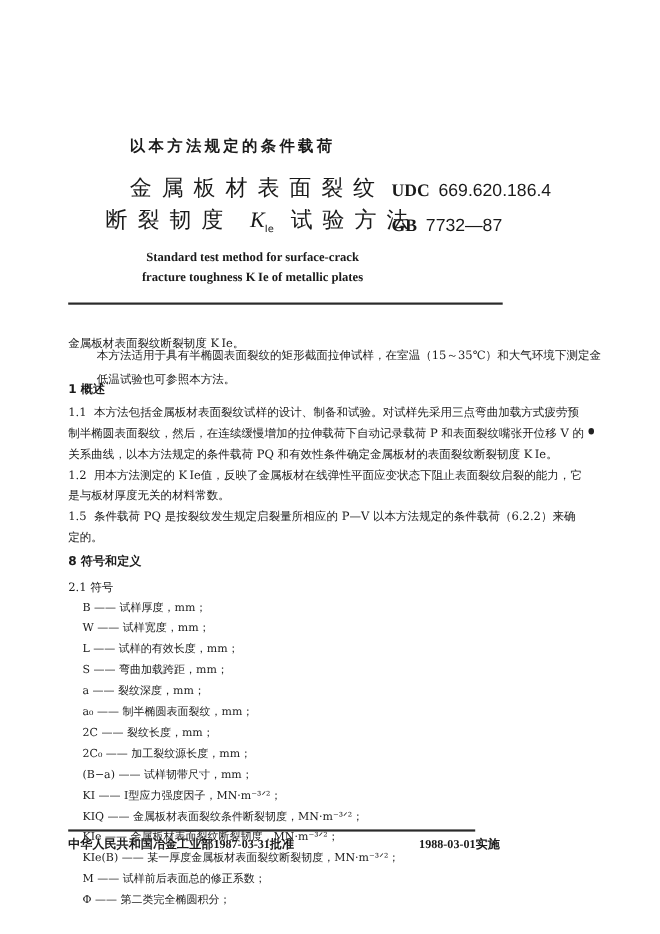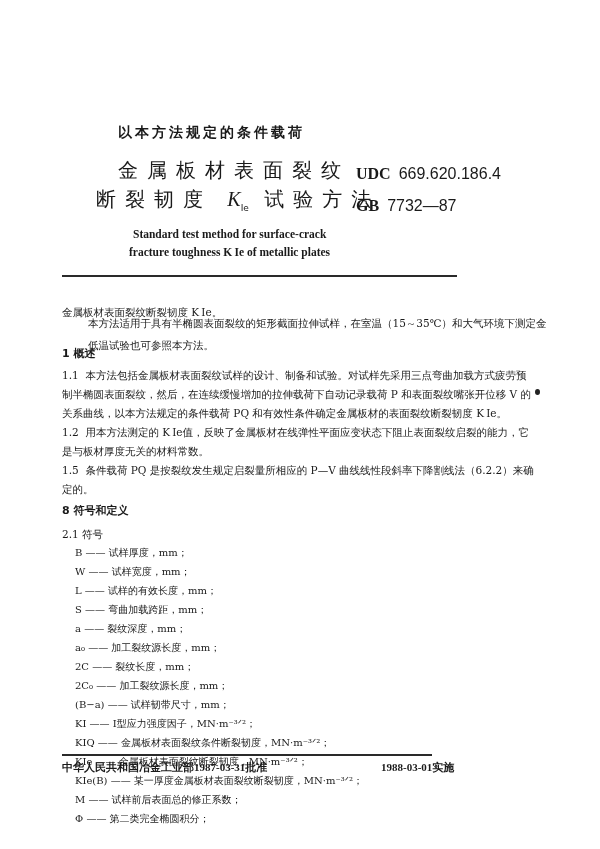--- a/index.html
+++ b/index.html
@@ -66,33 +66,33 @@
 <div class="abs p" style="left:62px; top:404px;">关系曲线，以本方法规定的条件载荷 PQ 和有效性条件确定金属板材的表面裂纹断裂韧度 K Ie。</div>
 
 <div class="abs dot"></div>
 
 <div class="abs p" style="left:62px; top:423px;">
   <span>1.2</span>&nbsp;&nbsp;<span>用本方法测定的 K Ie值，反映了金属板材在线弹性平面应变状态下阻止表面裂纹启裂的能力，它</span>
 </div>
 <div class="abs p" style="left:62px; top:442px;">是与板材厚度无关的材料常数。</div>
 
 <div class="abs p" style="left:62px; top:461px;">
-  <span>1.5</span>&nbsp;&nbsp;<span>条件载荷 PQ 是按裂纹发生规定启裂量所相应的 P—V 曲线线性段斜率下降割线法（6.2.2）来确</span>
+  <span>1.5</span>&nbsp;&nbsp;<span>条件载荷 PQ 是按裂纹发生规定启裂量所相应的 P—V 以本方法规定的条件载荷（6.2.2）来确</span>
 </div>
 <div class="abs p" style="left:62px; top:480px;">定的。</div>
 
 <div class="abs sec" style="left:62px; top:503px;">8  符号和定义</div>
 <div class="abs p" style="left:62px; top:525px;">2.1  符号</div>
 
 <div class="abs p sym" style="top:543px;">B —— 试样厚度，mm；</div>
 <div class="abs p sym" style="top:562px;">W —— 试样宽度，mm；</div>
 <div class="abs p sym" style="top:581px;">L —— 试样的有效长度，mm；</div>
 <div class="abs p sym" style="top:600px;">S —— 弯曲加载跨距，mm；</div>
 <div class="abs p sym" style="top:619px;">a —— 裂纹深度，mm；</div>
-<div class="abs p sym" style="top:638px;">a₀ —— 加工裂纹源长度，mm；</div>
+<div class="abs p sym" style="top:638px;">a₀ —— 制半椭圆表面裂纹，mm；</div>
 <div class="abs p sym" style="top:657px;">2C —— 裂纹长度，mm；</div>
 <div class="abs p sym" style="top:676px;">2C₀ —— 加工裂纹源长度，mm；</div>
 <div class="abs p sym" style="top:695px;">(B−a) —— 试样韧带尺寸，mm；</div>
 <div class="abs p sym" style="top:714px;">KI —— Ⅰ型应力强度因子，MN·m⁻³ᐟ²；</div>
 <div class="abs p sym" style="top:733px;">KIQ —— 金属板材表面裂纹条件断裂韧度，MN·m⁻³ᐟ²；</div>
 <div class="abs p sym" style="top:752px;">KIe —— 金属板材表面裂纹断裂韧度，MN·m⁻³ᐟ²；</div>
 <div class="abs p sym" style="top:771px;">KIe(B) —— 某一厚度金属板材表面裂纹断裂韧度，MN·m⁻³ᐟ²；</div>
 <div class="abs p sym" style="top:790px;">M —— 试样前后表面总的修正系数；</div>
 <div class="abs p sym" style="top:809px;">Φ —— 第二类完全椭圆积分；</div>
 

